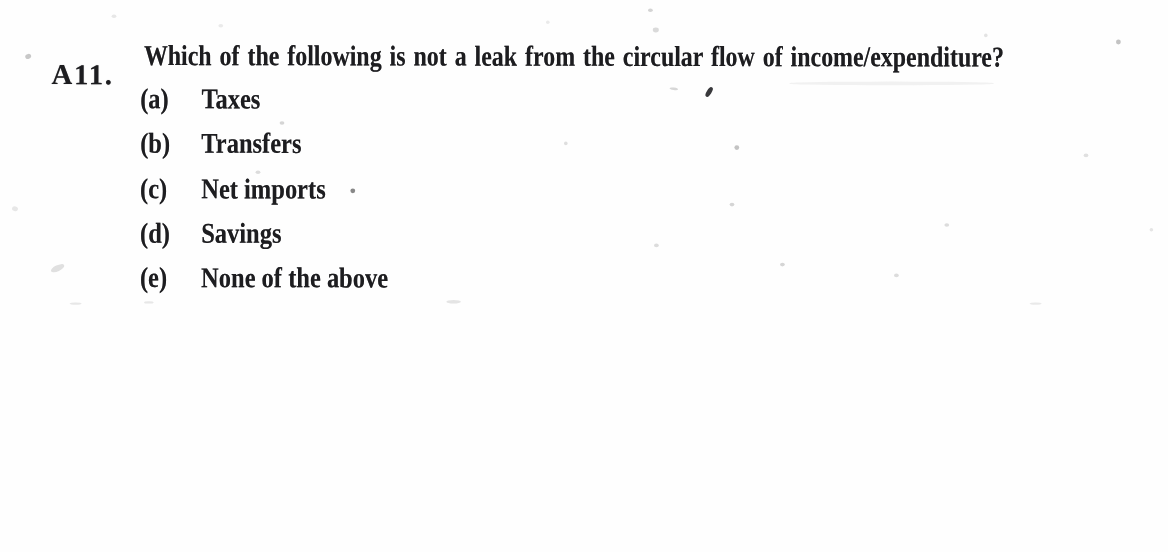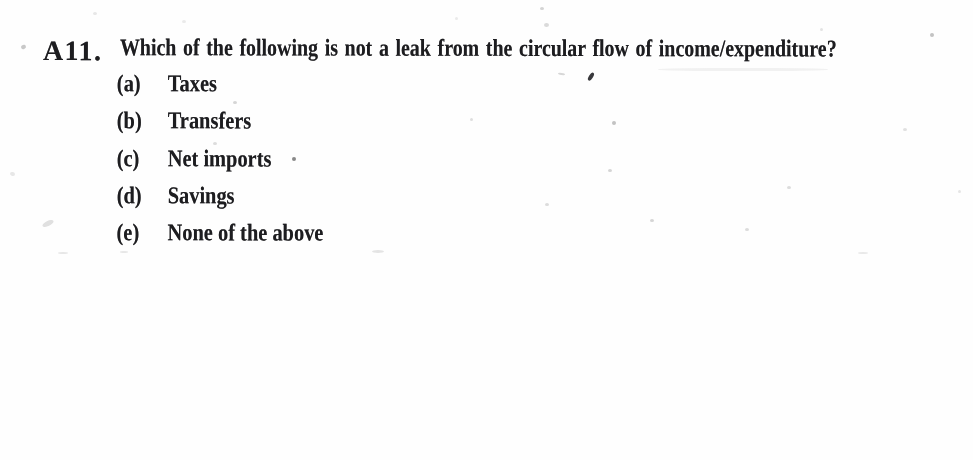--- a/index.html
+++ b/index.html
@@ -12,22 +12,22 @@
     position:relative;width:973px;height:460px;overflow:hidden;
     background:var(--paper,#fefefe);
     color:var(--ink,#1d1d20);
   }
   .content{
     position:absolute;left:0;top:0;width:973px;height:460px;
     transform:rotate(0.1deg);transform-origin:0 0;
   }
   .q-row{position:absolute;left:43px;top:33px;height:30px;}
   .q-num{
-    position:absolute;left:0;top:4px;
-    font-weight:700;font-size:28px;line-height:28px;letter-spacing:1.5px;
+    position:absolute;left:0;top:16px;
+    font-weight:700;font-size:24px;line-height:28px;letter-spacing:1.5px;
     white-space:nowrap;
     text-shadow:0 0 .6px rgba(27,27,30,.55);
   }
   .q-text{
     position:absolute;left:77px;top:0;
     font-weight:700;font-size:24px;line-height:28px;
     white-space:nowrap;
     transform:scaleX(0.83);transform-origin:0 0;
     word-spacing:2px;
     text-shadow:0 0 .6px rgba(27,27,30,.55);

